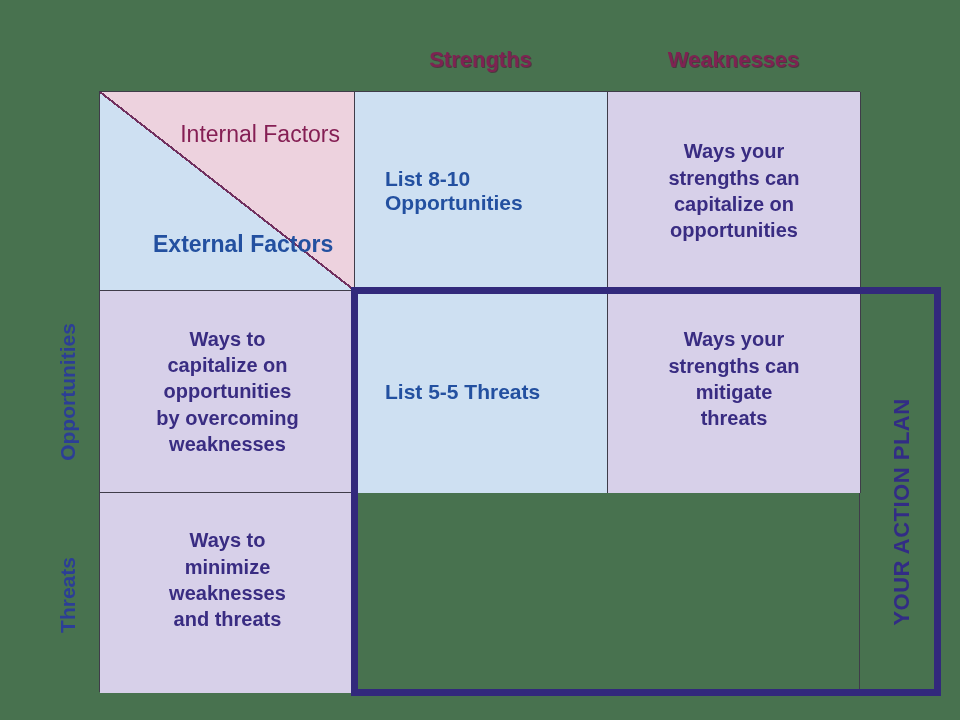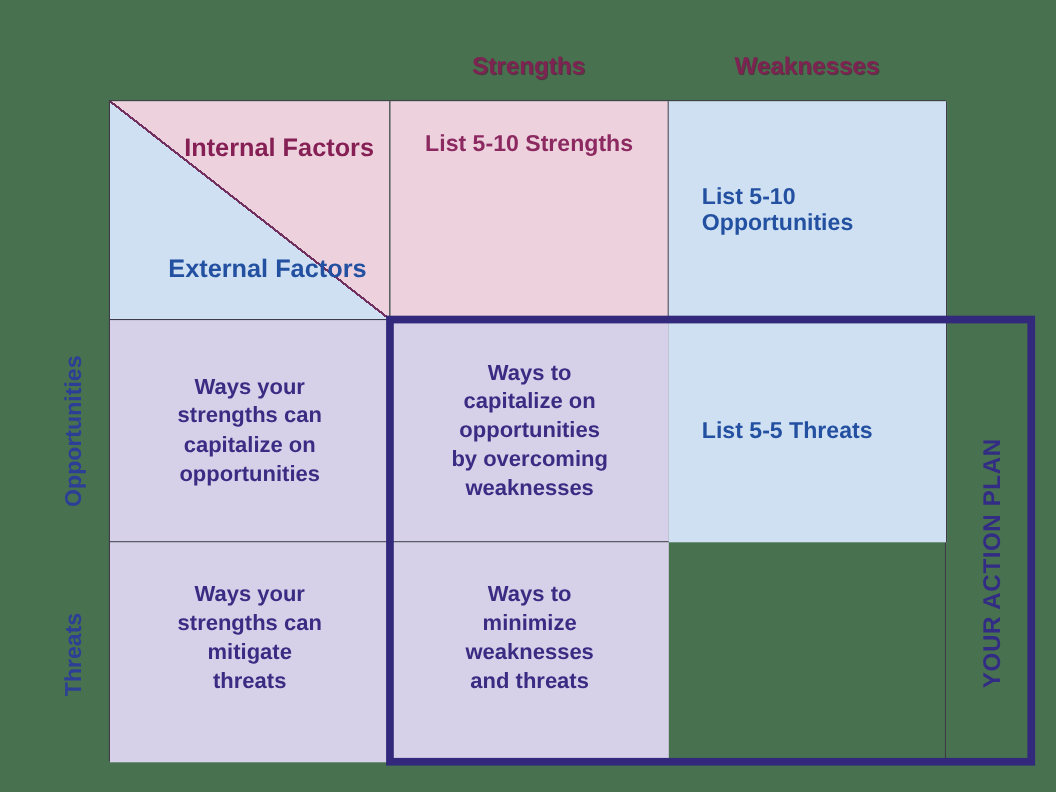--- a/index.html
+++ b/index.html
@@ -41,21 +41,21 @@
   
   .cell.corner {
     background: linear-gradient(to top right,
       #CEE0F2 calc(50% - 1px),
       #71305F calc(50% - 1px),
       #71305F calc(50% + 1px),
       #EDD2DE calc(50% + 1px));
   }
   .corner-internal {
     position: absolute; top: 29px; right: 14px;
-    font-size: 23px; font-weight: bold; color: #851F54;
+    font-size: 23px; font-weight: normal; color: #851F54;
   }
   .corner-external {
     position: absolute; bottom: 32px; left: 17px;
     font-size: 23px; font-weight: bold; color: #2350A0; margin-left: 36px;
   }
 
   .cell-text {
     width: 100%; height: 100%;
     display: flex; align-items: center; justify-content: center;
     font-weight: bold; white-space: pre-line;
@@ -93,26 +93,23 @@
 
   <div class="col-header strengths">Strengths</div>
   <div class="col-header weaknesses">Weaknesses</div>
 
   <div class="matrix">
 
     <div class="cell corner bdr-r bdr-b">
       <div class="corner-internal">Internal Factors</div>
       <div class="corner-external">External Factors</div>
     </div>
-    <div class="cell pink bdr-r bdr-b">
-      <div class="cell-text top list-maroon">List 5-10 Strengths</div>
-    </div>
 
     <div class="cell blue bdr-r bdr-b">
-      <div class="cell-text list-blue">List 5-10
+      <div class="cell-text list-blue">List 8-10
 Opportunities</div>
     </div>
     <div class="cell lav bdr-r bdr-b">
       <div class="cell-text ways">Ways your
 strengths can
 capitalize on
 opportunities</div>
     </div>
     <div class="cell lav bdr-b">
       <div class="cell-text ways">Ways to

